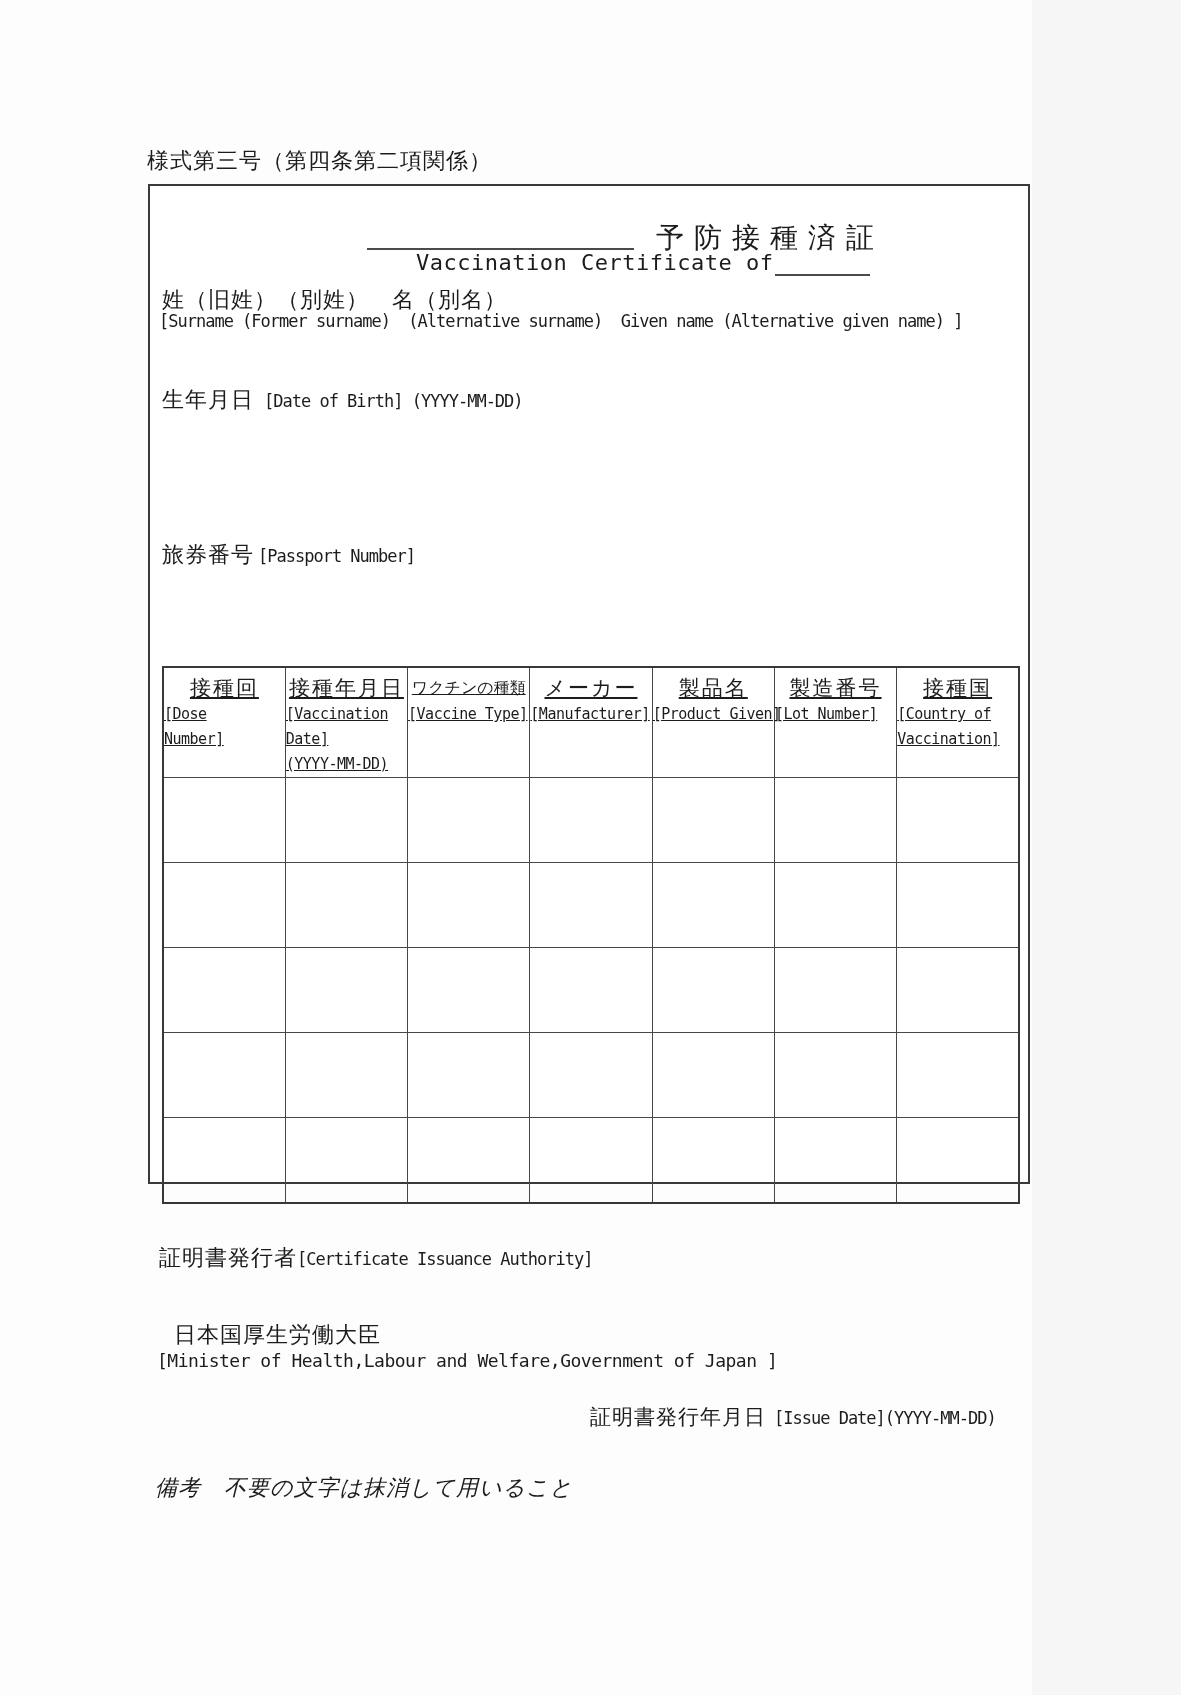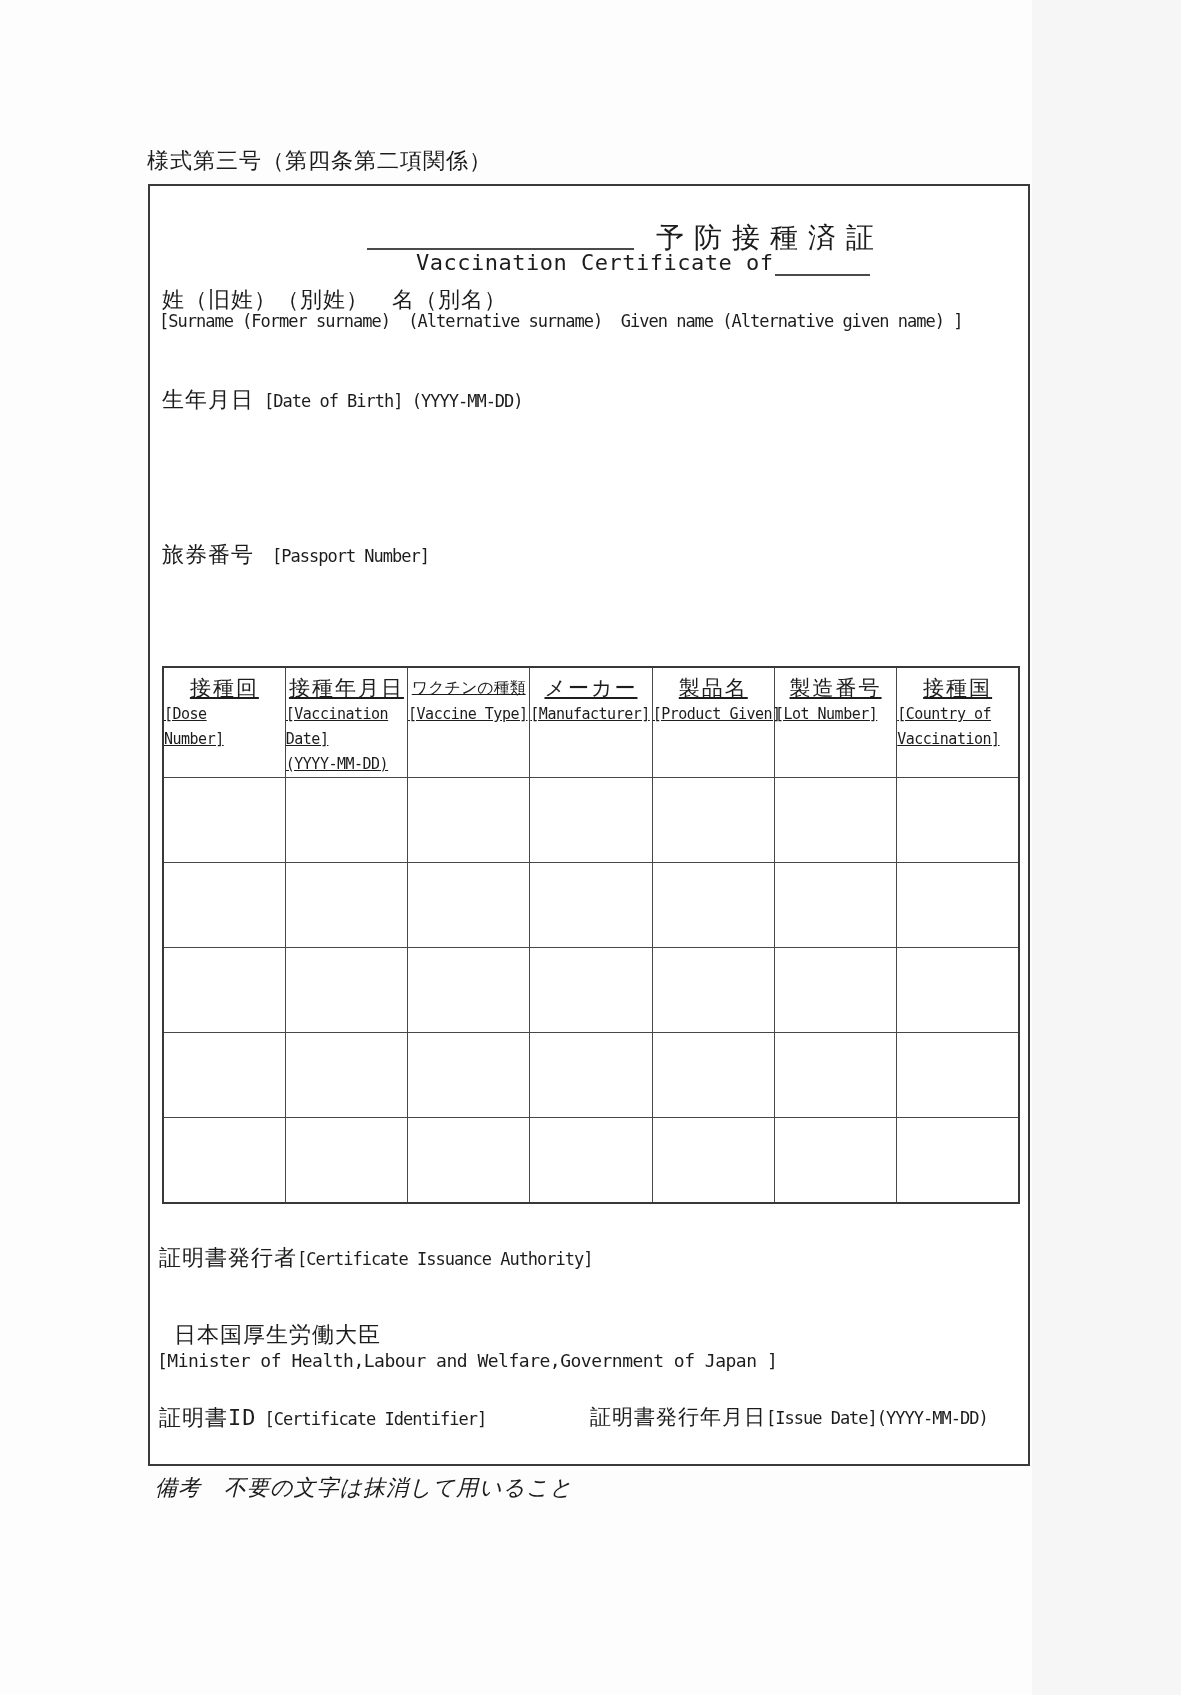--- a/index.html
+++ b/index.html
@@ -13,21 +13,21 @@
   }
   .right-strip {
     position:absolute; left:1032px; top:0; width:149px; height:1695px;
     background:#f6f6f6;
   }
   .form-label {
     position:absolute; left:147px; top:146px;
     font-size:22px; letter-spacing:1px; white-space:pre;
   }
   .doc-box {
-    position:absolute; left:148px; top:184px; width:882px; height:1282px;
+    position:absolute; left:148px; top:184px; width:882px; height:1000px;
     border:2px solid #3a3a3a; background:#ffffff;
   }
   .abs { position:absolute; }
   .jp  { font-size:22px; letter-spacing:1px; white-space:pre; }
   .en  { font-size:17px; letter-spacing:-1px; white-space:pre; }
   .jp-en { display:flex; align-items:baseline; }
   .title-ja { font-size:28px; letter-spacing:10px; white-space:pre; }
   .title-en { font-size:22px; letter-spacing:0.5px; white-space:pre; }
   .blank-line { height:0; border-bottom:2px solid #4a4a4a; }
   .note {
@@ -66,21 +66,21 @@
 
   <div class="abs en" style="left:9px; top:125px;">[Surname (Former surname)  (Alternative surname)  Given name (Alternative given name) ]</div>
   <div class="abs jp" style="left:12px; top:99px;">姓（旧姓）（別姓）　名（別名）</div>
 
   <div class="abs jp-en" style="left:12px; top:199px; gap:10px;">
     <span class="jp">生年月日</span>
     <span class="en">[Date of Birth] (YYYY-MM-DD)</span>
   </div>
 
 
-  <div class="abs jp-en" style="left:12px; top:354px; gap:18px;">
+  <div class="abs jp-en" style="left:12px; top:354px; gap:4px;">
     <span class="jp">旅券番号</span>
     <span class="en">[Passport Number]</span>
   </div>
 
   <table class="vacc">
     <thead>
       <tr>
         <th>
           <div class="hja">接種回</div>
           <div class="hen">[Dose</div>
@@ -165,24 +165,20 @@
   </table>
 
   <div class="abs jp-en" style="left:9px; top:1057px; gap:0;">
     <span class="jp">証明書発行者</span>
     <span class="en">[Certificate Issuance Authority]</span>
   </div>
 
   <div class="abs jp" style="left:9px; top:1134px;margin-left:15px;">日本国厚生労働大臣</div>
   <div class="abs en" style="left:7px; top:1164px; font-size:18px; letter-spacing:-0.5px;">[Minister of Health,Labour and Welfare,Government of Japan ]</div>
 
-  <div class="abs jp-en" style="left:9px; top:1217px; gap:8px;">
-    <span class="jp">証明書ID</span>
-    <span class="en">[Certificate Identifier]</span>
-  </div>
-  <div class="abs jp-en" style="left:440px; top:1217px; gap:0;">
+  <div class="abs jp-en" style="left:440px; top:1217px; gap:8px;">
     <span class="jp" style="font-size:21px;">証明書発行年月日</span>
     <span class="en">[Issue Date](YYYY-MM-DD)</span>
   </div>
 
 </div>
 
 <div class="note">備考　不要の文字は抹消して用いること</div>
 
 </body></html>

